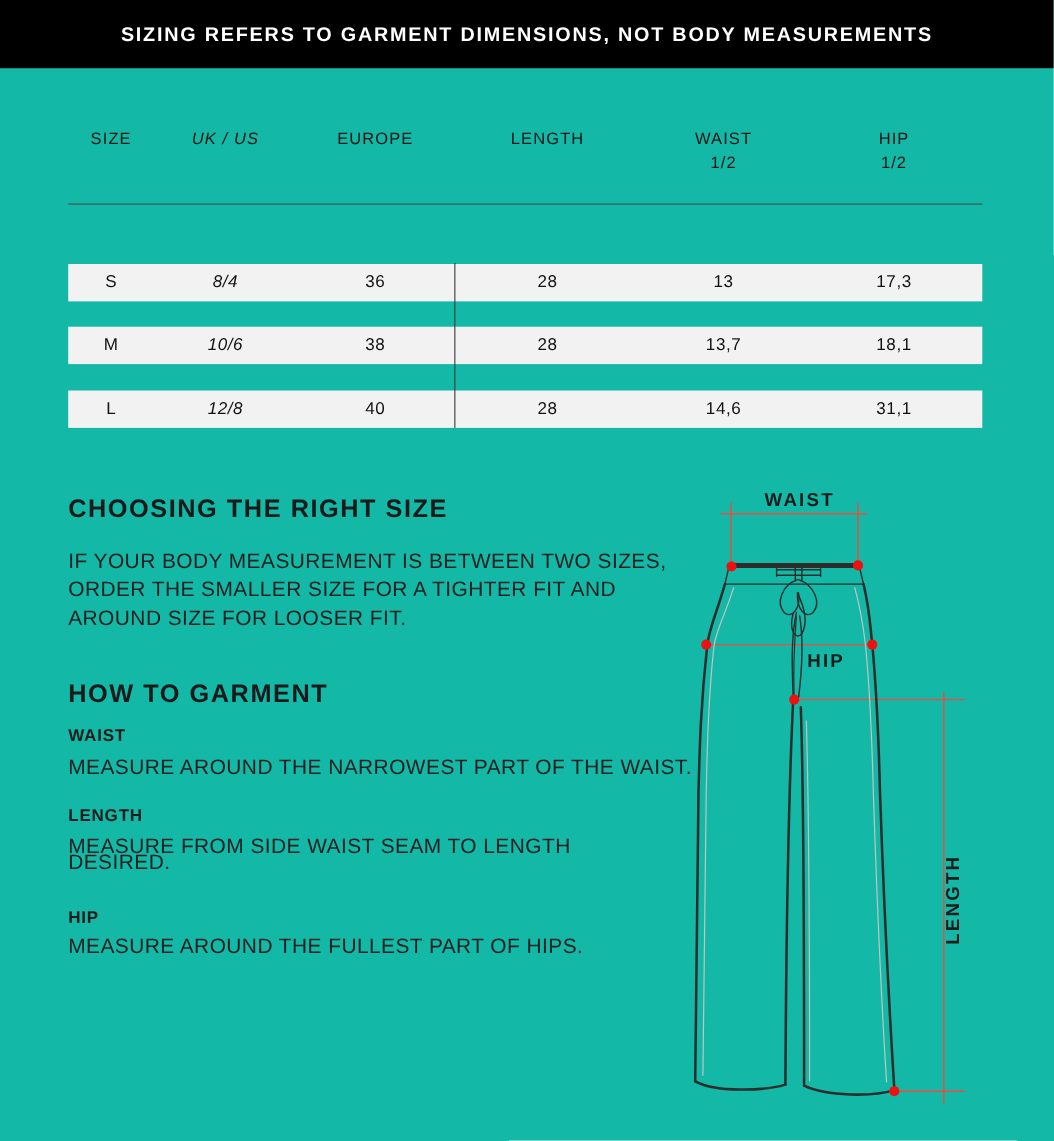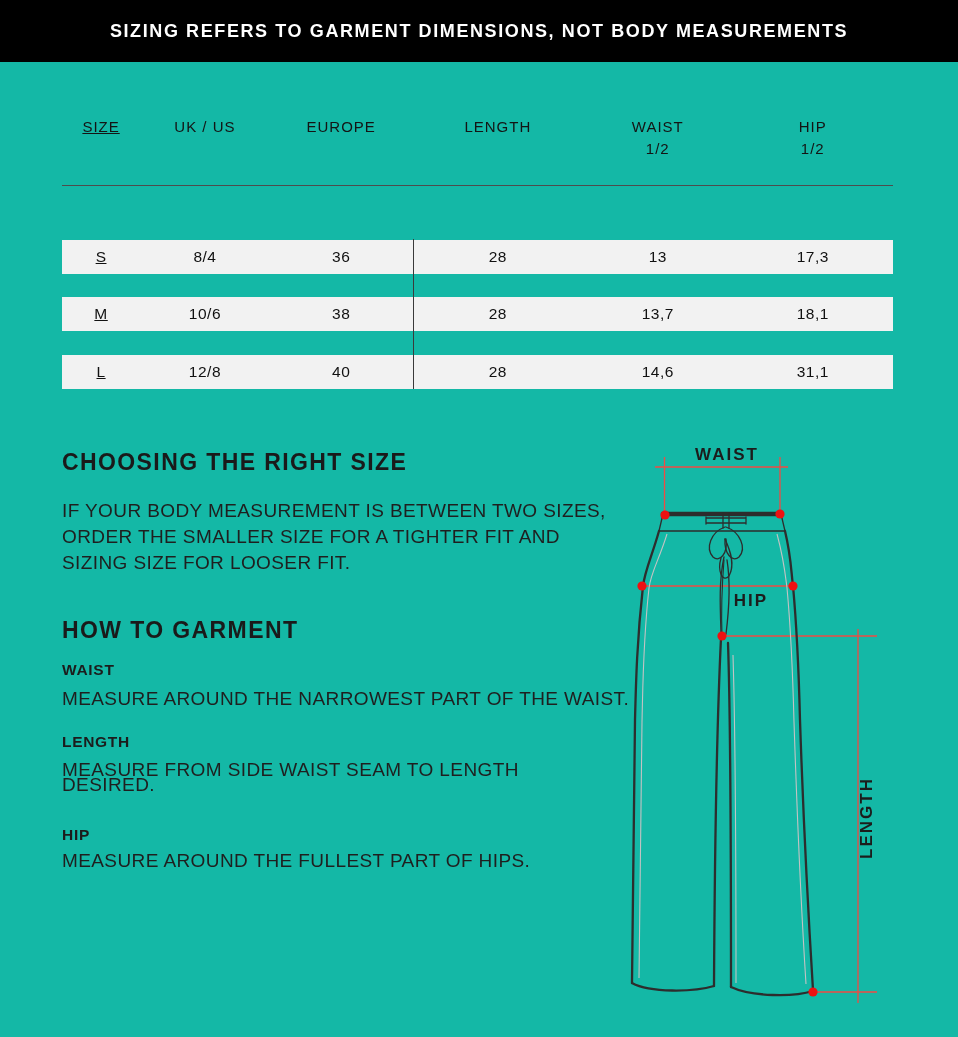--- a/index.html
+++ b/index.html
@@ -9,21 +9,21 @@
           display:flex;align-items:center;justify-content:center;}
   .banner span{color:#ffffff;font-size:18px;font-weight:700;letter-spacing:1.6px;white-space:nowrap;}
   .thead{position:absolute;left:62px;top:116px;width:831px;display:flex;
          font-size:15px;letter-spacing:1px;color:#141414;}
   .th{text-align:center;}
   .th span{display:block;line-height:22px;}
   .header-rule{position:absolute;left:62px;top:185px;width:831px;height:1px;background:#4d4d4d;}
   .trow{position:absolute;left:62px;width:831px;height:34px;background:#f2f2f2;display:flex;
         align-items:center;font-size:15.5px;letter-spacing:.5px;color:#111111;}
   .td{text-align:center;}
-  .col-0{width:9.4%;text-decoration:underline;}.col-1{width:15.6%;}.col-2{width:17.2%;}
+  .col-0{width:9.4%;}.col-1{width:15.6%;font-style:italic;}.col-2{width:17.2%;}
   .col-3{width:20.5%;}.col-4{width:18%;}.col-5{width:19.3%;}
   .vdivider{position:absolute;left:413px;top:239px;width:1px;height:150px;background:#3a3a3a;}
   .h2{position:absolute;left:62px;font-size:23px;font-weight:700;letter-spacing:1.4px;color:#1a1a1a;white-space:nowrap;}
   .bodyline{position:absolute;left:62px;font-size:19px;letter-spacing:.4px;color:#1f1f1f;white-space:nowrap;}
   .sublabel{position:absolute;left:62px;font-size:15.5px;font-weight:700;letter-spacing:.7px;white-space:nowrap;}
   .diagram-svg{position:absolute;left:600px;top:430px;}
   .dlabel{font-family:"Liberation Sans",sans-serif;font-size:17px;font-weight:700;
           letter-spacing:2px;fill:#1c1c1c;}
 </style>
 </head>
@@ -87,21 +87,21 @@
     <div class="td col-3">28</div>
     <div class="td col-4">14,6</div>
     <div class="td col-5">31,1</div>
   </div>
 
   <div class="vdivider"></div>
 
   <div class="h2" style="top:449px">CHOOSING THE RIGHT SIZE</div>
   <div class="bodyline" style="top:500px">IF YOUR BODY MEASUREMENT IS BETWEEN TWO SIZES,</div>
   <div class="bodyline" style="top:526px">ORDER THE SMALLER SIZE FOR A TIGHTER FIT AND</div>
-  <div class="bodyline" style="top:552px">SIZING SIZE FOR LOOSER FIT.</div>
+  <div class="bodyline" style="top:552px">AROUND SIZE FOR LOOSER FIT.</div>
 
   <div class="h2" style="top:617px">HOW TO GARMENT</div>
 
   <div class="sublabel" style="top:661px">WAIST</div>
   <div class="bodyline" style="top:688px">MEASURE AROUND THE NARROWEST PART OF THE WAIST.</div>
 
   <div class="sublabel" style="top:733px">LENGTH</div>
   <div class="bodyline" style="top:759px">MEASURE FROM SIDE WAIST SEAM TO LENGTH</div>
   <div class="bodyline" style="top:774px">DESIRED.</div>
 

